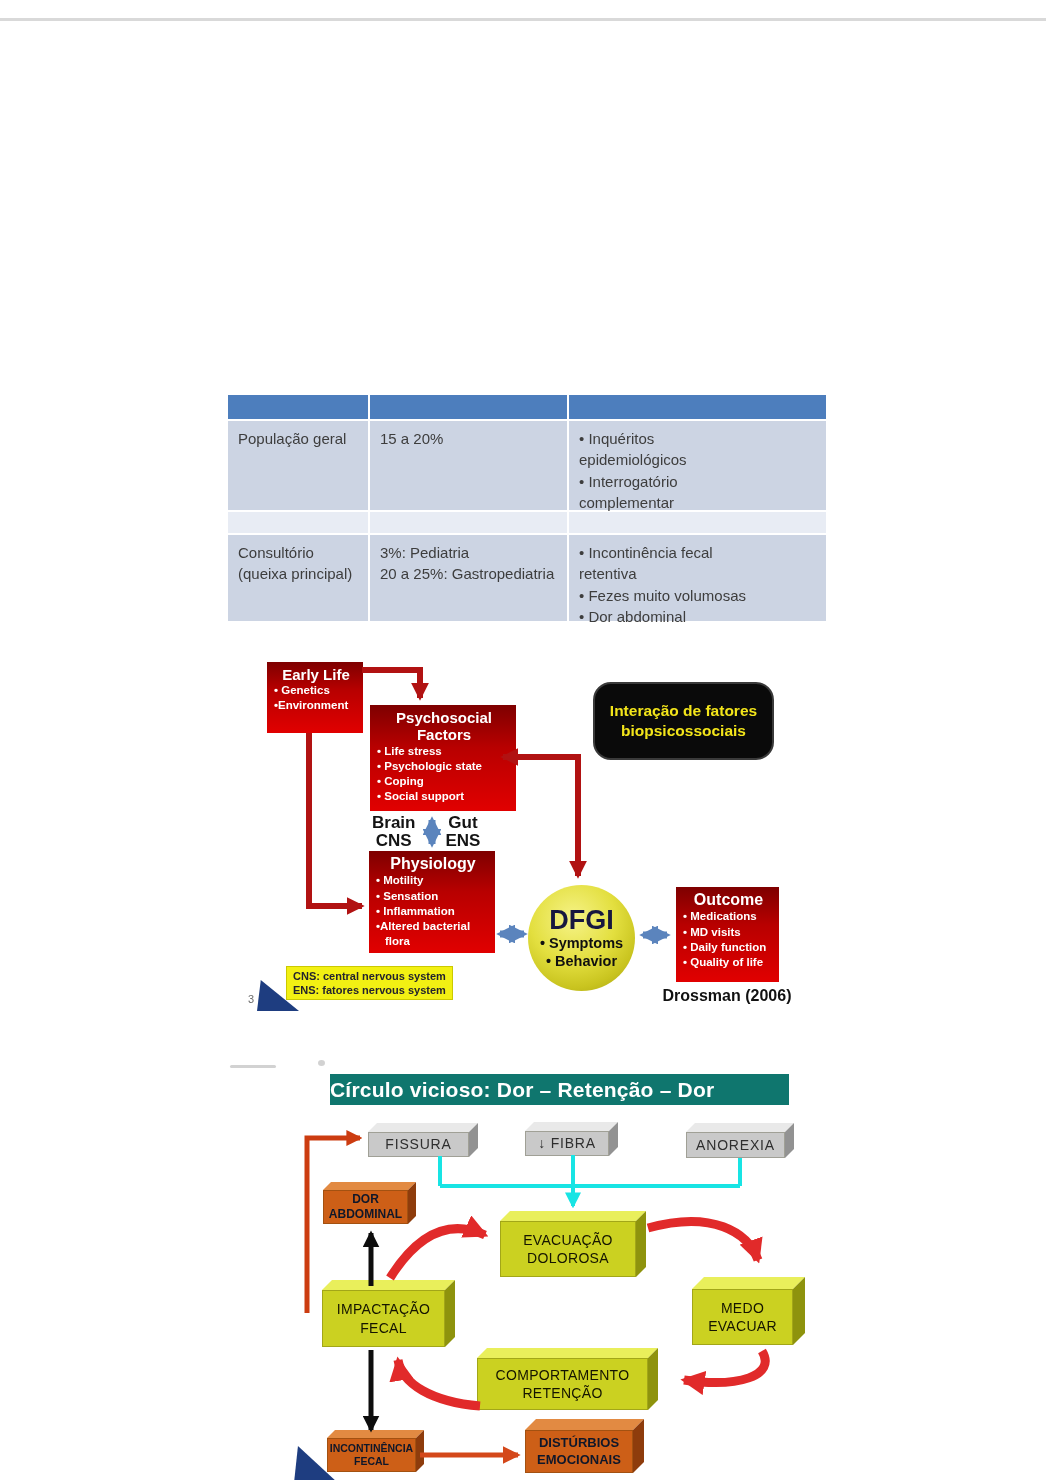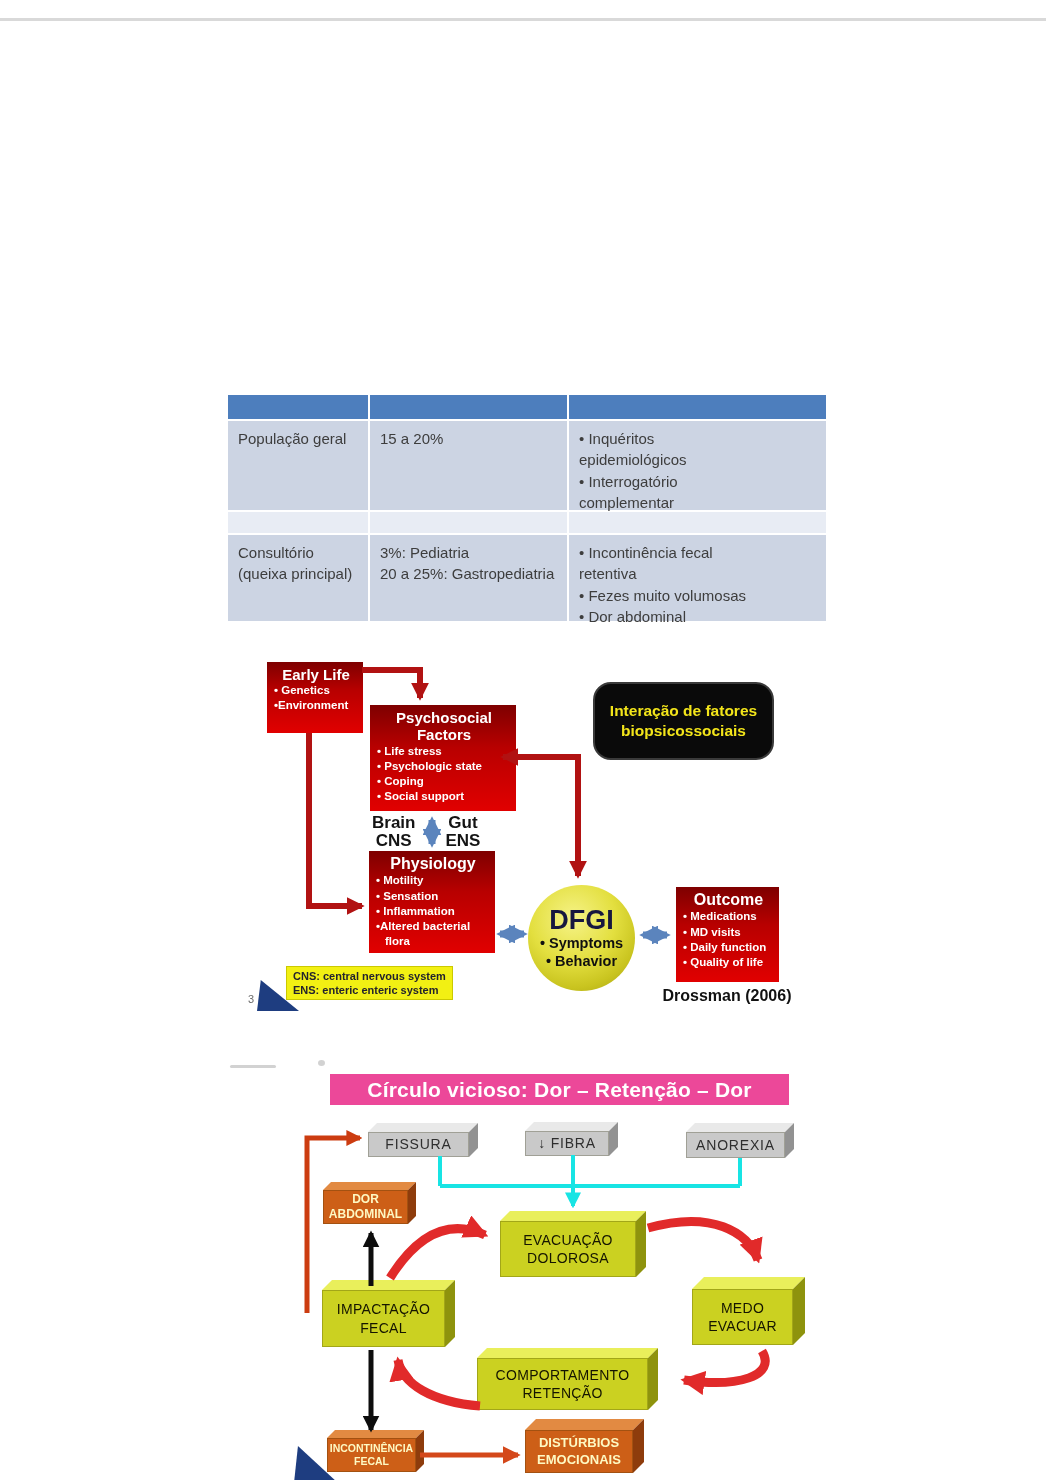--- a/index.html
+++ b/index.html
@@ -38,37 +38,37 @@
   .cit{position:absolute;font-weight:bold;font-size:16px;color:#111;}
   .legend{position:absolute;background:#f2f013;border:1px solid #cbc900;padding:2px 6px;}
   .legend span{display:block;font-size:11px;font-weight:bold;color:#23232d;line-height:1.28;white-space:nowrap;}
   .tri{position:absolute;background:#1e3d80;}
   .tri.t1{left:257px;top:962px;width:42px;height:31px;clip-path:polygon(9% 0,100% 100%,0 100%);}
   .tri.t2{left:294px;top:1428px;width:44px;height:37px;clip-path:polygon(9% 0,100% 100%,0 100%);}
   .artifact{position:absolute;color:#6b6b6b;font-size:11px;}
   .smudge{position:absolute;background:#d2d2d2;border-radius:2px;}
 
   
-  .titlebar{position:absolute;left:330px;top:1056px;width:459px;height:31px;background:#ec4899;
-            display:flex;align-items:center;justify-content:center;}
+  .titlebar{position:absolute;left:330px;top:1056px;width:459px;height:31px;background:#0f766e;
+            display:flex;align-items:center;}
   .titlebar span{color:#ffffff;font-weight:bold;font-size:21px;letter-spacing:.2px;white-space:nowrap;}
 
   .b3d{position:absolute;}
   .b3d .topf{position:absolute;left:0;top:calc(-1 * var(--d));width:100%;height:var(--d);
              background:var(--ctop);transform:skewX(-45deg);transform-origin:bottom left;}
   .b3d .sidef{position:absolute;left:100%;top:0;width:var(--d);height:100%;
               background:var(--cside);transform:skewY(-45deg);transform-origin:top left;}
   .b3d .face{position:absolute;inset:0;background:var(--cface);border:1px solid rgba(40,40,0,.25);
              display:flex;flex-direction:column;align-items:center;justify-content:center;box-sizing:border-box;}
   .gray3d{--cface:#c9c9c9;--ctop:#e9e9e9;--cside:#929292;}
   .gray3d .face span{color:#2e2e2e;font-size:14px;letter-spacing:.8px;line-height:1.2;white-space:nowrap;}
   .yel3d{--cface:#cbd121;--ctop:#e9ef5b;--cside:#8e930d;}
   .yel3d .face span{color:#151500;font-size:14px;letter-spacing:.3px;line-height:1.3;white-space:nowrap;}
   .org3d{--cface:#cd5f17;--ctop:#e28a42;--cside:#8e3c0c;}
-  .org3d .face span{color:#fef9c3;font-weight:bold;line-height:1.25;white-space:nowrap;}
+  .org3d .face span{color:#0f172a;font-weight:bold;line-height:1.25;white-space:nowrap;}
   .fs12 .face span{font-size:12px;} .fs11 .face span{font-size:10.5px;} .fs13 .face span{font-size:13px;}
 
   svg.overlay{position:absolute;overflow:visible;}
 </style>
 </head>
 <body>
 
 
 
 <svg width="0" height="0" aria-hidden="true">
@@ -190,21 +190,21 @@
     <span class="bl">• Medications</span>
     <span class="bl">• MD visits</span>
     <span class="bl">• Daily function</span>
     <span class="bl">• Quality of life</span>
   </div>
 
   <div class="cit" style="left:662px;top:969px;width:130px;text-align:center;">Drossman (2006)</div>
 
   <div class="legend" style="left:286px;top:948px;">
     <span>CNS: central nervous system</span>
-    <span>ENS: enteric enteric system</span>
+    <span>ENS: fatores nervous system</span>
   </div>
 
   <div class="tri t1"></div>
   <div class="artifact" style="left:248px;top:975px;">3</div>
 
   <svg class="overlay" style="left:240px;top:630px;" width="560" height="370" viewBox="0 0 560 370">
     <path d="M122 22 H180 V50" fill="none" stroke="#b11212" stroke-width="6" marker-end="url(#ah-dkred)"></path>
     <path d="M69 85 V258 H122" fill="none" stroke="#b11212" stroke-width="6" marker-end="url(#ah-dkred)"></path>
     <path d="M263 109 H338 V228" fill="none" stroke="#b11212" stroke-width="6" marker-start="url(#ah-dkred)" marker-end="url(#ah-dkred)"></path>
     <path d="M192 172 V196" fill="none" stroke="#5b84bd" stroke-width="7" marker-start="url(#ah-blue)" marker-end="url(#ah-blue)"></path>

